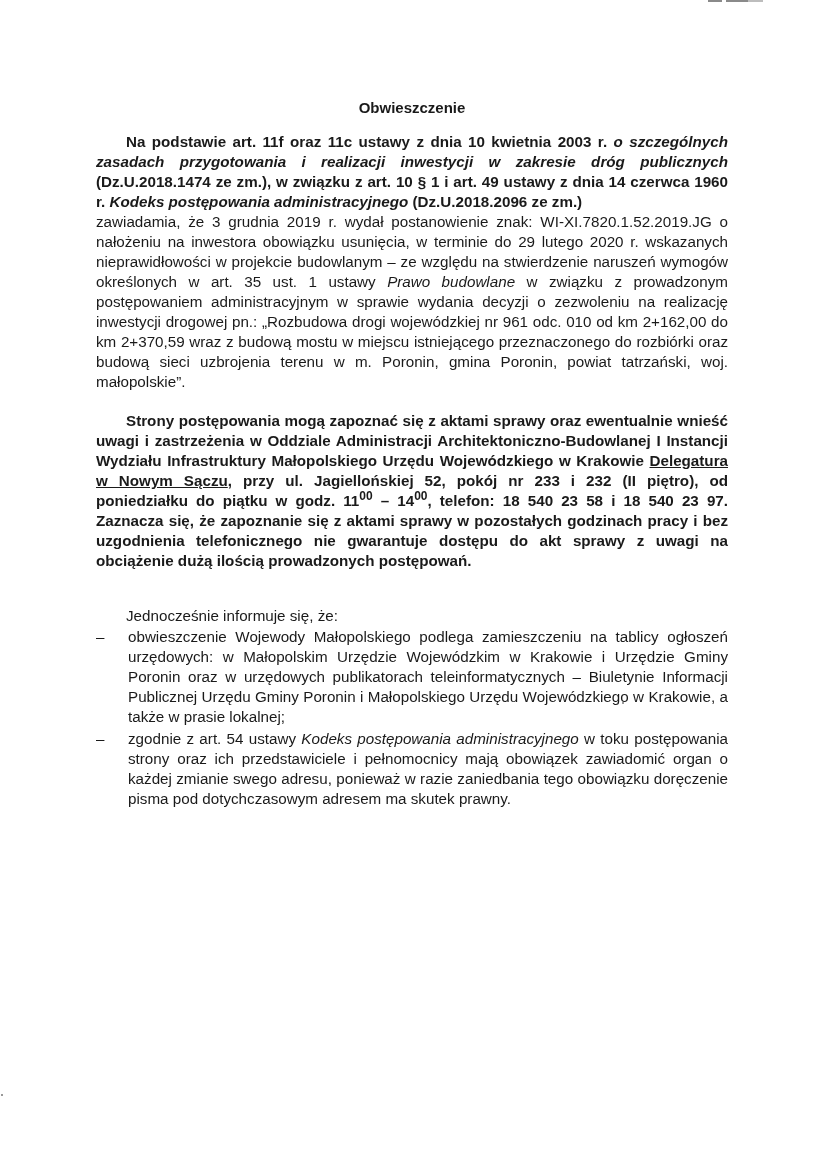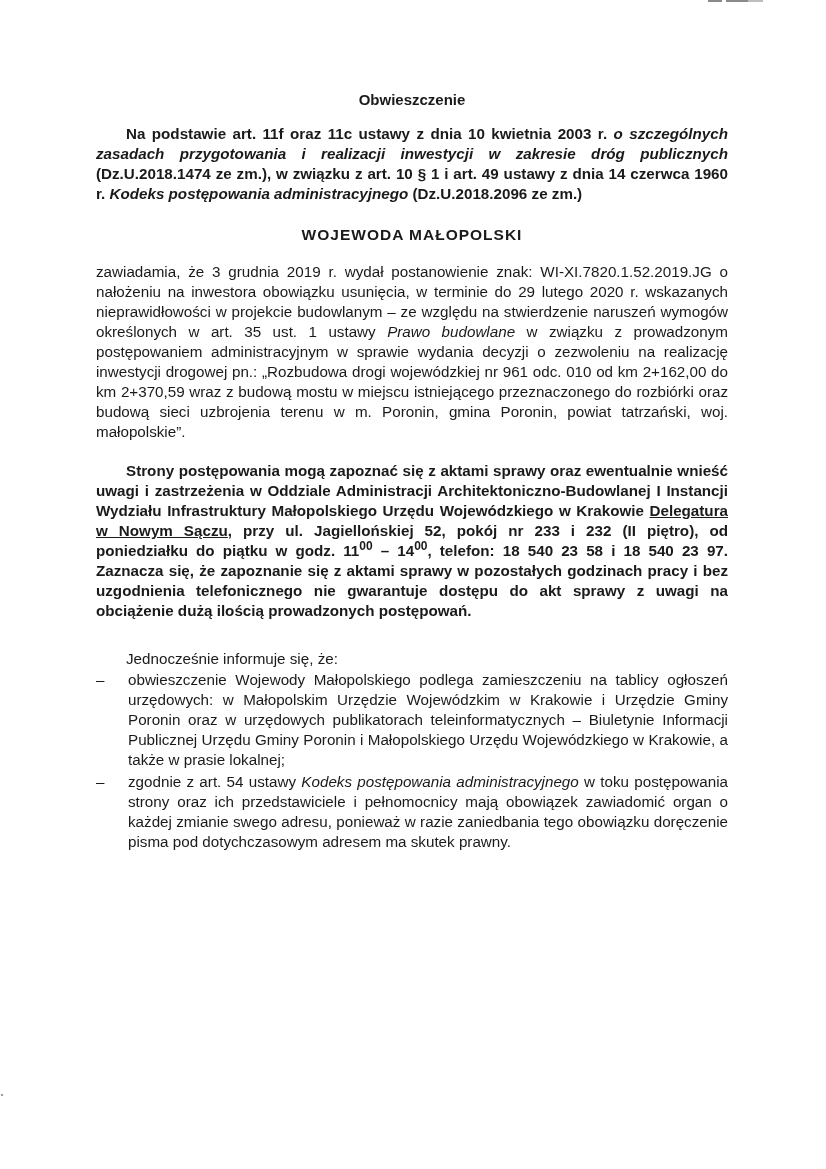--- a/index.html
+++ b/index.html
@@ -6,47 +6,46 @@
   body {
     width: 826px; height: 1169px; position: relative; overflow: hidden;
     font-family: "Liberation Sans", sans-serif; color: #1a1a1a;
   }
   .page { position: absolute; left: 0; top: 0; width: 826px; height: 1169px; }
   .scan-mark {
     position: absolute; top: 0; left: 708px; width: 55px; height: 2px;
     background: linear-gradient(90deg, #8a8a8a 0 14px, transparent 14px 18px, #8a8a8a 18px 40px, #bdbdbd 40px 55px);
   }
   .speck { position: absolute; width: 2px; height: 2px; background: #777; border-radius: 1px; }
-  .content { position: absolute; left: 96px; top: 90px; width: 632px; font-size: 15.2px; line-height: 20px; }
+  .content { position: absolute; left: 96px; top: 98px; width: 632px; font-size: 15.2px; line-height: 20px; }
   .title { text-align: center; font-weight: bold; font-size: 15px; margin: 0 0 14px 0; }
   p { margin: 0; text-align: justify; }
   .indent { text-indent: 30px; font-weight: bold; }
   .heading { text-align: center; font-weight: bold; font-size: 15.5px; letter-spacing: 1px; margin: 21px 0 17px 0; }
   .gap { height: 19px; }
   .u { text-decoration: underline; }
   sup { font-size: 12px; line-height: 0; vertical-align: 6px; }
   ul.dash { list-style: none; margin: 1px 0 0 0; padding: 0; }
   ul.dash li { position: relative; padding-left: 32px; text-align: justify; margin-bottom: 2px; }
   ul.dash li .bullet { position: absolute; left: 0; top: 0; }
-  .intro { padding-left: 30px; margin-top: 9px; }
+  .intro { padding-left: 30px; margin-top: 16px; }
 </style>
 </head>
 <body>
 
 <div class="page">
   <div class="scan-mark"></div>
   <div class="speck" style="left:1px; top:1094px;"></div>
   <div class="speck" style="left:622px; top:702px;"></div>
 
   <div class="content">
     <div class="title">Obwieszczenie</div>
 
     <p class="indent"><span>Na podstawie art. 11f oraz 11c  ustawy z dnia 10 kwietnia 2003 r. </span><i>o szczególnych zasadach przygotowania i realizacji inwestycji w zakresie dróg publicznych</i><span> (Dz.U.2018.1474 ze zm.), w związku z art. 10 § 1 i art. 49 ustawy z dnia 14 czerwca 1960 r. </span><i>Kodeks postępowania administracyjnego</i><span> (Dz.U.2018.2096 ze zm.)</span></p>
 
-    <div class="heading">WOJEWODA MAŁOPOLSKI</div>
 
     <p><span>zawiadamia, że 3 grudnia 2019 r. wydał postanowienie znak: WI-XI.7820.1.52.2019.JG o nałożeniu na inwestora obowiązku usunięcia, w terminie do 29 lutego 2020 r. wskazanych nieprawidłowości w projekcie budowlanym – ze względu na stwierdzenie naruszeń wymogów określonych w art. 35 ust. 1 ustawy </span><i>Prawo budowlane</i><span> w związku z prowadzonym postępowaniem administracyjnym w sprawie wydania decyzji o zezwoleniu na realizację inwestycji drogowej pn.: „Rozbudowa drogi wojewódzkiej nr 961 odc. 010 od km 2+162,00 do km 2+370,59 wraz z budową mostu w miejscu istniejącego przeznaczonego do rozbiórki oraz budową sieci uzbrojenia terenu w m. Poronin, gmina Poronin, powiat tatrzański, woj. małopolskie”.</span></p>
 
     <div class="gap"></div>
 
     <p class="indent"><span>Strony postępowania mogą zapoznać się z aktami sprawy oraz ewentualnie wnieść uwagi i zastrzeżenia w Oddziale Administracji Architektoniczno-Budowlanej I Instancji Wydziału Infrastruktury Małopolskiego Urzędu Wojewódzkiego w Krakowie </span><span class="u">Delegatura w Nowym Sączu</span><span>, przy ul. Jagiellońskiej 52, pokój nr 233 i 232 (II piętro), od poniedziałku do piątku w godz. 11</span><sup>00</sup><span> – 14</span><sup>00</sup><span>, telefon: 18 540 23 58 i 18 540 23 97. Zaznacza się, że zapoznanie się z aktami sprawy w pozostałych godzinach pracy i bez uzgodnienia telefonicznego nie gwarantuje dostępu do akt sprawy z uwagi na obciążenie dużą ilością prowadzonych postępowań.</span></p>
 
 
     <div class="gap"></div>
 

